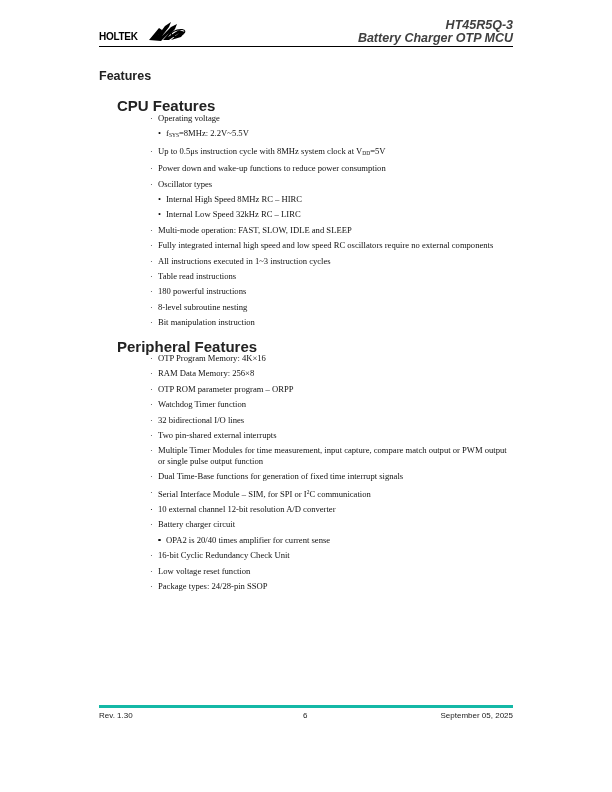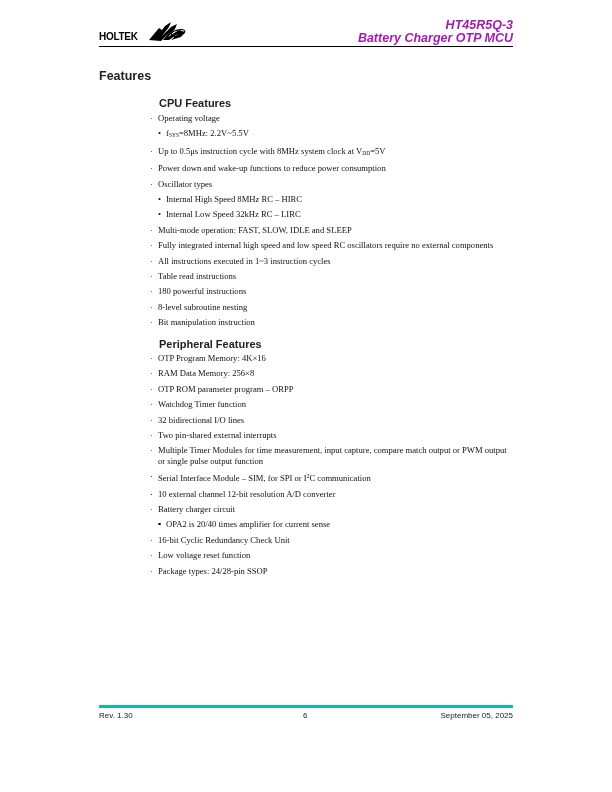--- a/index.html
+++ b/index.html
@@ -1,21 +1,21 @@
 <!DOCTYPE html>
 <html><head>
 <meta charset="utf-8">
 <style>
   html, body { margin:0; padding:0; background:#fff; }
   body { width:612px; height:792px; position:relative; overflow:hidden; color:#111; }
   .header { position:absolute; left:99px; top:18px; width:414px; height:28px; border-bottom:1px solid #000; }
   .logo { position:absolute; left:0; top:0; width:90px; height:27px; }
-  .hdr-right { position:absolute; right:0; top:1px; text-align:right; font-family:"Liberation Sans", sans-serif; font-style:italic; font-weight:bold; font-size:12.5px; line-height:13px; color:#a21caf; }
+  .hdr-right { position:absolute; right:0; top:1px; text-align:right; font-family:"Liberation Sans", sans-serif; font-style:italic; font-weight:bold; font-size:12.5px; line-height:13px; color:#404040; }
   .section-title { position:absolute; left:99px; top:69px; font-family:"Liberation Sans", sans-serif; font-weight:bold; font-size:12.5px; color:#222; }
-  .sub-title { position:absolute; left:117px; font-family:"Liberation Sans", sans-serif; font-weight:bold; font-size:11px; color:#222;margin-left:42px; }
+  .sub-title { position:absolute; left:117px; font-family:"Liberation Sans", sans-serif; font-weight:bold; font-size:15px; color:#222; }
   .list { position:absolute; left:150px; margin:0; padding:0; list-style:none; font-family:"Liberation Serif", serif; font-size:8.6px; color:#111; }
   .list li { position:relative; padding-left:8px; line-height:10.5px; margin-bottom:4.9px; }
   .list li .b { position:absolute; left:0; top:0; }
   .list li.sub { padding-left:16px; }
   .list li.sub .b { left:8px; }
   .list li.wrap { width:355px; }
   .footer { position:absolute; left:99px; top:705px; width:414px; border-top:3px solid #14b8a6; font-family:"Liberation Sans", sans-serif; font-size:8px; color:#222; }
   .footer span { position:absolute; top:3px; }
   sub.s { font-size:5.5px; vertical-align:-1px; }
   sup.s { font-size:5.5px; vertical-align:3px; }
@@ -57,21 +57,21 @@
 
 <div class="sub-title" style="top:338px">Peripheral Features</div>
 <ul class="list" id="per-list" style="top:353px">
     <li><span class="b">·</span><span>OTP Program Memory: 4K×16</span></li>
     <li><span class="b">·</span><span>RAM Data Memory: 256×8</span></li>
     <li><span class="b">·</span><span>OTP ROM parameter program – ORPP</span></li>
     <li><span class="b">·</span><span>Watchdog Timer function</span></li>
     <li><span class="b">·</span><span>32 bidirectional I/O lines</span></li>
     <li><span class="b">·</span><span>Two pin-shared external interrupts</span></li>
     <li class=" wrap"><span class="b">·</span><span>Multiple Timer Modules for time measurement, input capture, compare match output or PWM output or single pulse output function</span></li>
-    <li><span class="b">·</span></li>
+    <li><span class="b">·</span><span>Dual Time-Base functions for generation of fixed time interrupt signals</span></li>
     <li><span class="b">·</span><span>Serial Interface Module – SIM, for SPI or I<sup class="s">2</sup>C communication</span></li>
     <li><span class="b">·</span></li>
     <li><span class="b">·</span><span>10 external channel 12-bit resolution A/D converter</span></li>
     <li><span class="b">·</span><span>Battery charger circuit</span></li>
     <li class="sub"><span class="b">•</span></li>
     <li class="sub"><span class="b">•</span></li>
     <li class="sub"><span class="b">•</span><span>OPA2 is 20/40 times amplifier for current sense</span></li>
     <li><span class="b">·</span><span>16-bit Cyclic Redundancy Check Unit</span></li>
     <li><span class="b">·</span><span>Low voltage reset function</span></li>
     <li><span class="b">·</span><span>Package types: 24/28-pin SSOP</span></li>

